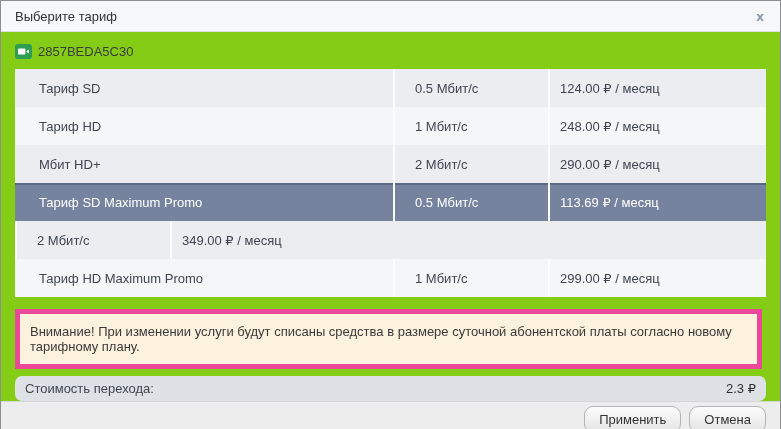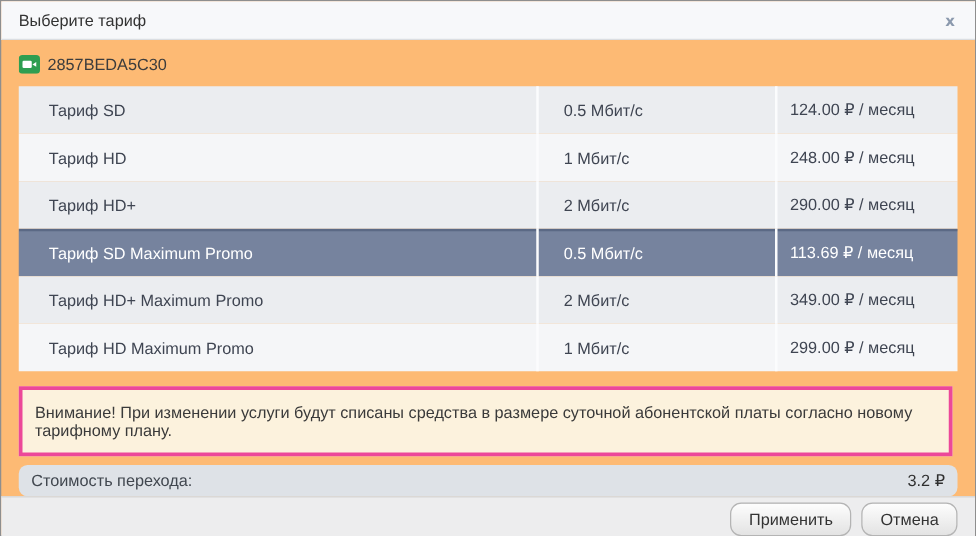--- a/index.html
+++ b/index.html
@@ -6,21 +6,21 @@
   html, body { width: 781px; height: 429px; }
   body {
     font-family: "Liberation Sans", "DejaVu Sans", sans-serif;
     font-size: 13px;
     color: #3f4552;
     background: #fff;
   }
   .dialog {
     width: 781px; height: 429px;
     border: 1px solid #8e8e8e;
-    background: #fdba74;
+    background: #84cc16;
     display: flex; flex-direction: column;
     position: relative;
   }
   .dialog-header {
     height: 31px;
     background: #f7f8fa;
     border-bottom: 1px solid #dbdee2;
     display: flex; align-items: center;
     padding: 0 14px;
     flex: 0 0 auto;
@@ -36,41 +36,40 @@
     display: flex; align-items: center;
     padding: 12px 14px 10px 14px;
     flex: 0 0 auto;
   }
   .device-icon { display: inline-flex; margin-right: 6px; }
   .device-id { color: #3c3c3c; }
   .tariff-table { margin: 0 14px; flex: 0 0 auto; }
   .tariff-row {
     display: flex; height: 38px; align-items: stretch;
     cursor: pointer;
-    gap: 36px;
   }
   .tariff-row:nth-child(odd)  { background: #ebedf0; }
   .tariff-row:nth-child(even) { background: #f5f6f8; }
   .cell {
     display: flex; align-items: center;
     overflow: hidden; white-space: nowrap;
   }
   .cell-name  { flex: 0 0 378px; padding-left: 24px; }
   .cell-speed { flex: 0 0 155px; padding-left: 20px; border-left: 2px solid #fbfcfd; }
   .cell-price { flex: 1 1 auto;  padding-left: 10px; border-left: 2px solid #fbfcfd; }
   .tariff-row.selected,
   .tariff-row.selected:nth-child(odd),
   .tariff-row.selected:nth-child(even) {
     background: #76839e; color: #fff;
     box-shadow: inset 0 2px 0 rgba(43,57,87,0.35);
   }
   .warning-box {
     margin: 12px 18px 0 14px;
     background: #fcf2dd;
-    border: 3px solid #ec4899;
+    border: 5px solid #ec4899;
     padding: 10px 10px;
     color: #3a3a3a;
     flex: 0 0 auto;
   }
   .cost-bar {
     margin: 7px 14px 0 14px;
     background: #dee2e7;
     height: 25px;
     display: flex; align-items: center; justify-content: space-between;
     padding: 0 10px;
@@ -126,48 +125,47 @@
       <div class="cell cell-name">Тариф SD</div>
       <div class="cell cell-speed">0.5 Мбит/с</div>
       <div class="cell cell-price">124.00 ₽ / месяц</div>
     </div>
     <div class="tariff-row">
       <div class="cell cell-name">Тариф HD</div>
       <div class="cell cell-speed">1 Мбит/с</div>
       <div class="cell cell-price">248.00 ₽ / месяц</div>
     </div>
     <div class="tariff-row">
-      <div class="cell cell-name">Тариф HD+</div>
+      <div class="cell cell-name">Мбит HD+</div>
       <div class="cell cell-speed">2 Мбит/с</div>
       <div class="cell cell-price">290.00 ₽ / месяц</div>
     </div>
     <div class="tariff-row selected">
       <div class="cell cell-name">Тариф SD Maximum Promo</div>
       <div class="cell cell-speed">0.5 Мбит/с</div>
       <div class="cell cell-price">113.69 ₽ / месяц</div>
     </div>
     <div class="tariff-row">
-      <div class="cell cell-name">Тариф HD+ Maximum Promo</div>
       <div class="cell cell-speed">2 Мбит/с</div>
       <div class="cell cell-price">349.00 ₽ / месяц</div>
     </div>
     <div class="tariff-row">
       <div class="cell cell-name">Тариф HD Maximum Promo</div>
       <div class="cell cell-speed">1 Мбит/с</div>
       <div class="cell cell-price">299.00 ₽ / месяц</div>
     </div>
   </div>
 
   <div class="warning-box">
     <span>Внимание! При изменении услуги будут списаны средства в размере суточной абонентской платы согласно новому тарифному плану.</span>
   </div>
 
   <div class="cost-bar">
     <span class="cost-label">Стоимость перехода:</span>
-    <span class="cost-value">3.2 ₽</span>
+    <span class="cost-value">2.3 ₽</span>
   </div>
 
   <div class="dialog-footer">
     <button class="btn">Применить</button>
     <button class="btn">Отмена</button>
   </div>
 
 </div>
 
 </body></html>

